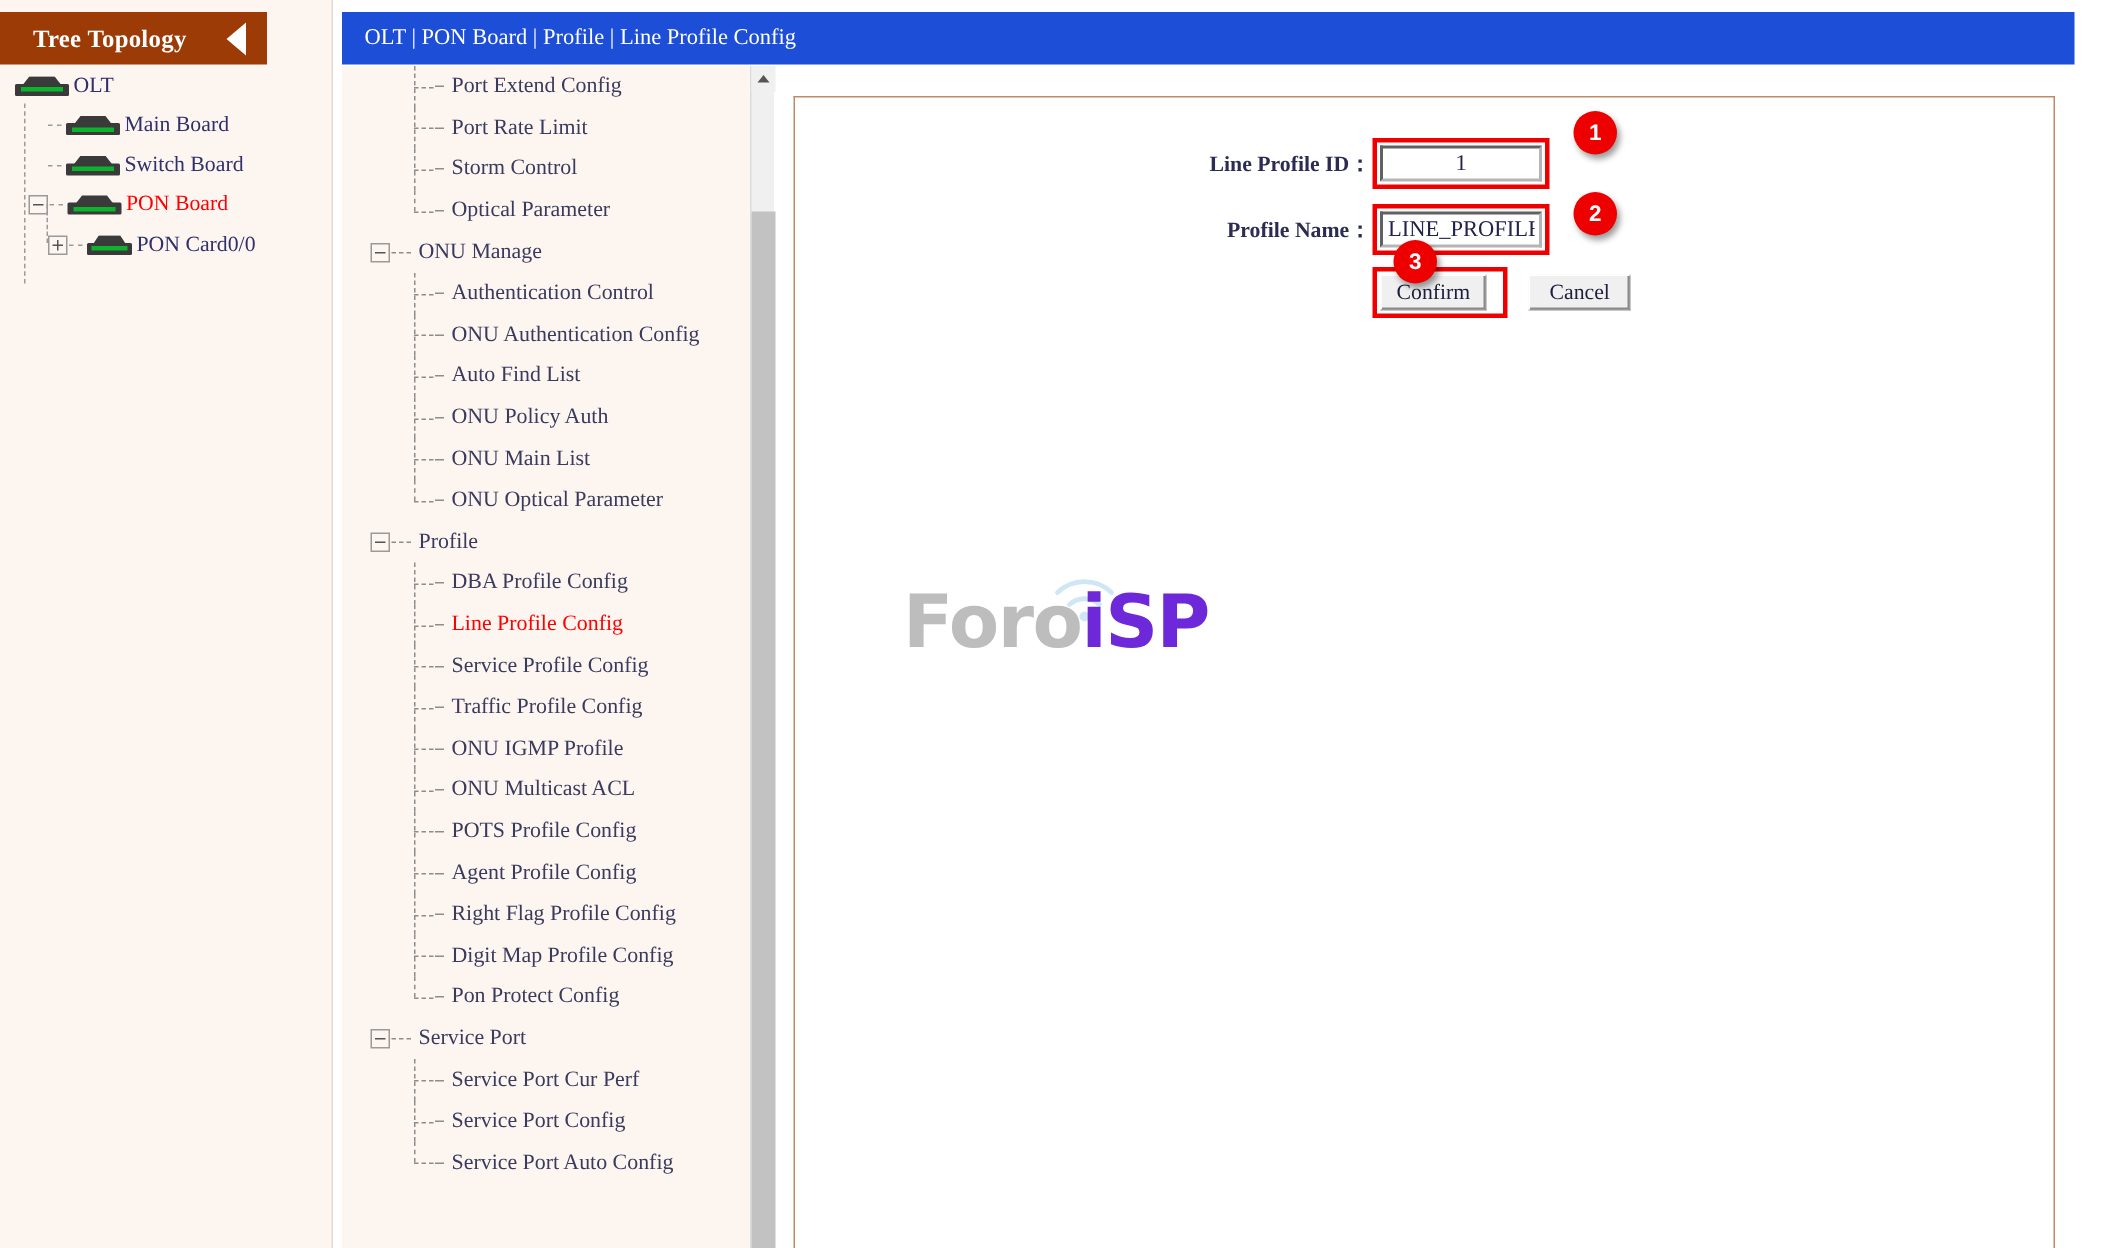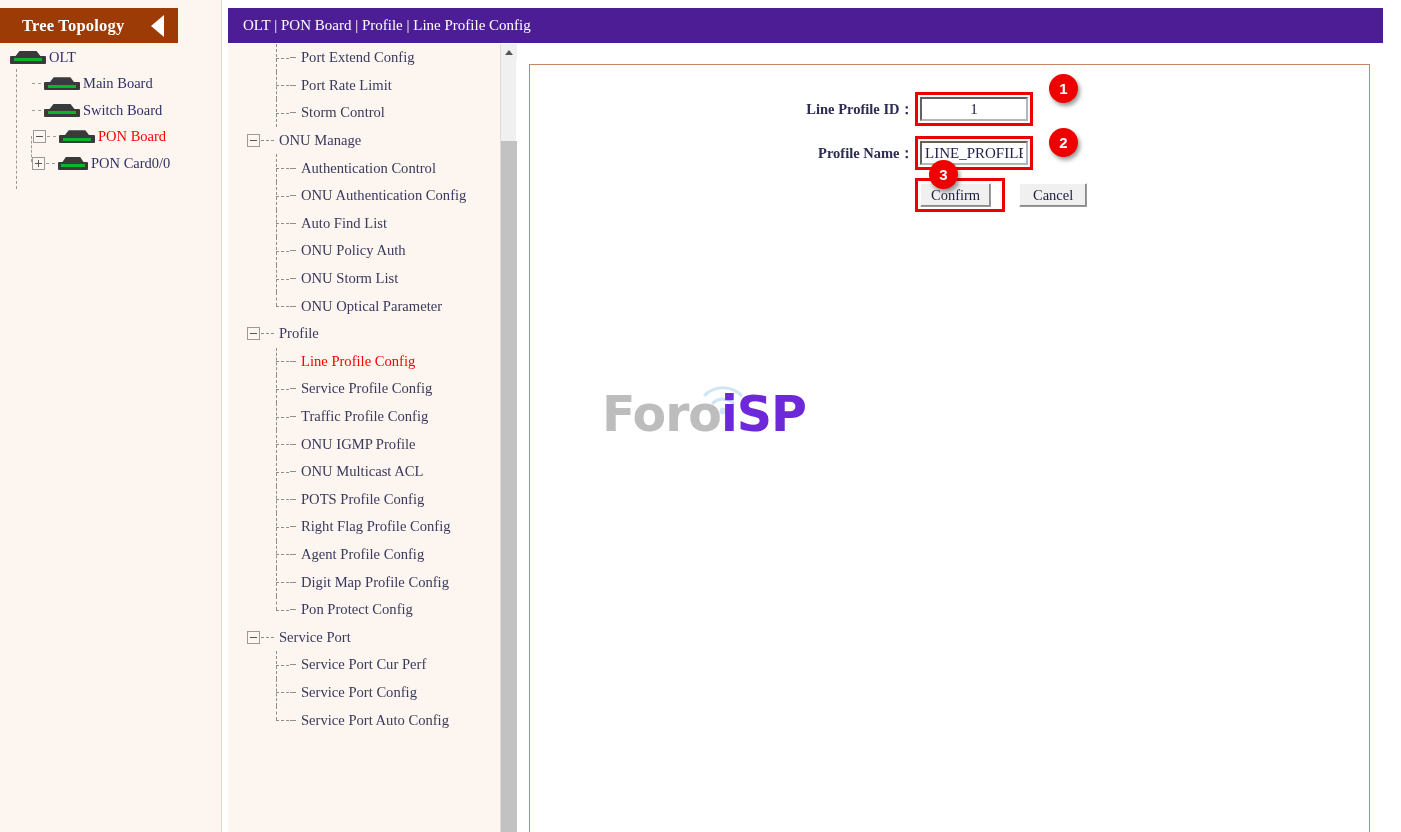--- a/index.html
+++ b/index.html
@@ -81,21 +81,21 @@
   }
   .hdash { width: 9px; height: 1px; border-top: 1px dashed #9b9b9b; flex: none; }
   .vline-seg {
     position: absolute; border-left: 1px dashed #9b9b9b;
   }
 
   
   #breadcrumb-bar {
     position: absolute; left: 228px; top: 8px;
     width: 1155px; height: 35px;
-    background: #4c1d95;
+    background: #1d4ed8;
     display: flex; align-items: center;
     padding-left: 15px;
   }
   #breadcrumb-bar .bc-text { color: #ffffff; font-size: 15px; }
 
   
   #menu-col {
     position: absolute; left: 228px; top: 44px;
     width: 288px; height: 788px;
     background: #fcf5f0;
@@ -252,21 +252,21 @@
       <div class="tnode" style="padding-left:32px;">
         <span class="hdash"></span>
         <span class="dev-ico" style="margin-left:3px;">
           <span class="body"></span>
             <span class="top"></span>
             <span class="led"></span>
         </span>
         <span class="tlabel">Switch Board</span>
       </div>
 
-      <div class="tnode" style="padding-left:9px;margin-left:24px;">
+      <div class="tnode" style="padding-left:19px;">
         <span class="expander"></span>
         <span class="hdash"></span>
         <span class="dev-ico" style="margin-left:3px;">
           <span class="body"></span>
             <span class="top"></span>
             <span class="led"></span>
         </span>
         <span class="tlabel active">PON Board</span>
       </div>
 
@@ -299,20 +299,25 @@
         <div class="mi child">
           <span class="melbow cont"></span>
           <span class="mdash" style="width: 6px; margin-left: -4px;"></span>
           <span class="mlabel">Port Rate Limit</span>
         </div>
         <div class="mi child">
           <span class="melbow cont"></span>
           <span class="mdash" style="width: 6px; margin-left: -4px;"></span>
           <span class="mlabel">Storm Control</span>
         </div>
+        <div class="mi child">
+          <span class="melbow"></span>
+          <span class="mdash" style="width: 6px; margin-left: -4px;"></span>
+          <span class="mlabel">Optical Parameter</span>
+        </div>
         <div class="mi parent">
           <span class="expander"></span>
           <span class="mdash"></span>
           <span class="mlabel">ONU Manage</span>
         </div>
         <div class="mi child">
           <span class="melbow cont"></span>
           <span class="mdash" style="width: 6px; margin-left: -4px;"></span>
           <span class="mlabel">Authentication Control</span>
         </div>
@@ -327,35 +332,40 @@
           <span class="mlabel">Auto Find List</span>
         </div>
         <div class="mi child">
           <span class="melbow cont"></span>
           <span class="mdash" style="width: 6px; margin-left: -4px;"></span>
           <span class="mlabel">ONU Policy Auth</span>
         </div>
         <div class="mi child">
           <span class="melbow cont"></span>
           <span class="mdash" style="width: 6px; margin-left: -4px;"></span>
-          <span class="mlabel">ONU Storm List</span>
+          <span class="mlabel">ONU Main List</span>
         </div>
         <div class="mi child">
           <span class="melbow"></span>
           <span class="mdash" style="width: 6px; margin-left: -4px;"></span>
           <span class="mlabel">ONU Optical Parameter</span>
         </div>
         <div class="mi parent">
           <span class="expander"></span>
           <span class="mdash"></span>
           <span class="mlabel">Profile</span>
         </div>
         <div class="mi child">
           <span class="melbow cont"></span>
           <span class="mdash" style="width: 6px; margin-left: -4px;"></span>
+          <span class="mlabel">DBA Profile Config</span>
+        </div>
+        <div class="mi child">
+          <span class="melbow cont"></span>
+          <span class="mdash" style="width: 6px; margin-left: -4px;"></span>
           <span class="mlabel active">Line Profile Config</span>
         </div>
         <div class="mi child">
           <span class="melbow cont"></span>
           <span class="mdash" style="width: 6px; margin-left: -4px;"></span>
           <span class="mlabel">Service Profile Config</span>
         </div>
         <div class="mi child">
           <span class="melbow cont"></span>
           <span class="mdash" style="width: 6px; margin-left: -4px;"></span>
@@ -372,26 +382,26 @@
           <span class="mlabel">ONU Multicast ACL</span>
         </div>
         <div class="mi child">
           <span class="melbow cont"></span>
           <span class="mdash" style="width: 6px; margin-left: -4px;"></span>
           <span class="mlabel">POTS Profile Config</span>
         </div>
         <div class="mi child">
           <span class="melbow cont"></span>
           <span class="mdash" style="width: 6px; margin-left: -4px;"></span>
+          <span class="mlabel">Agent Profile Config</span>
+        </div>
+        <div class="mi child">
+          <span class="melbow cont"></span>
+          <span class="mdash" style="width: 6px; margin-left: -4px;"></span>
           <span class="mlabel">Right Flag Profile Config</span>
-        </div>
-        <div class="mi child">
-          <span class="melbow cont"></span>
-          <span class="mdash" style="width: 6px; margin-left: -4px;"></span>
-          <span class="mlabel">Agent Profile Config</span>
         </div>
         <div class="mi child">
           <span class="melbow cont"></span>
           <span class="mdash" style="width: 6px; margin-left: -4px;"></span>
           <span class="mlabel">Digit Map Profile Config</span>
         </div>
         <div class="mi child">
           <span class="melbow"></span>
           <span class="mdash" style="width: 6px; margin-left: -4px;"></span>
           <span class="mlabel">Pon Protect Config</span>

